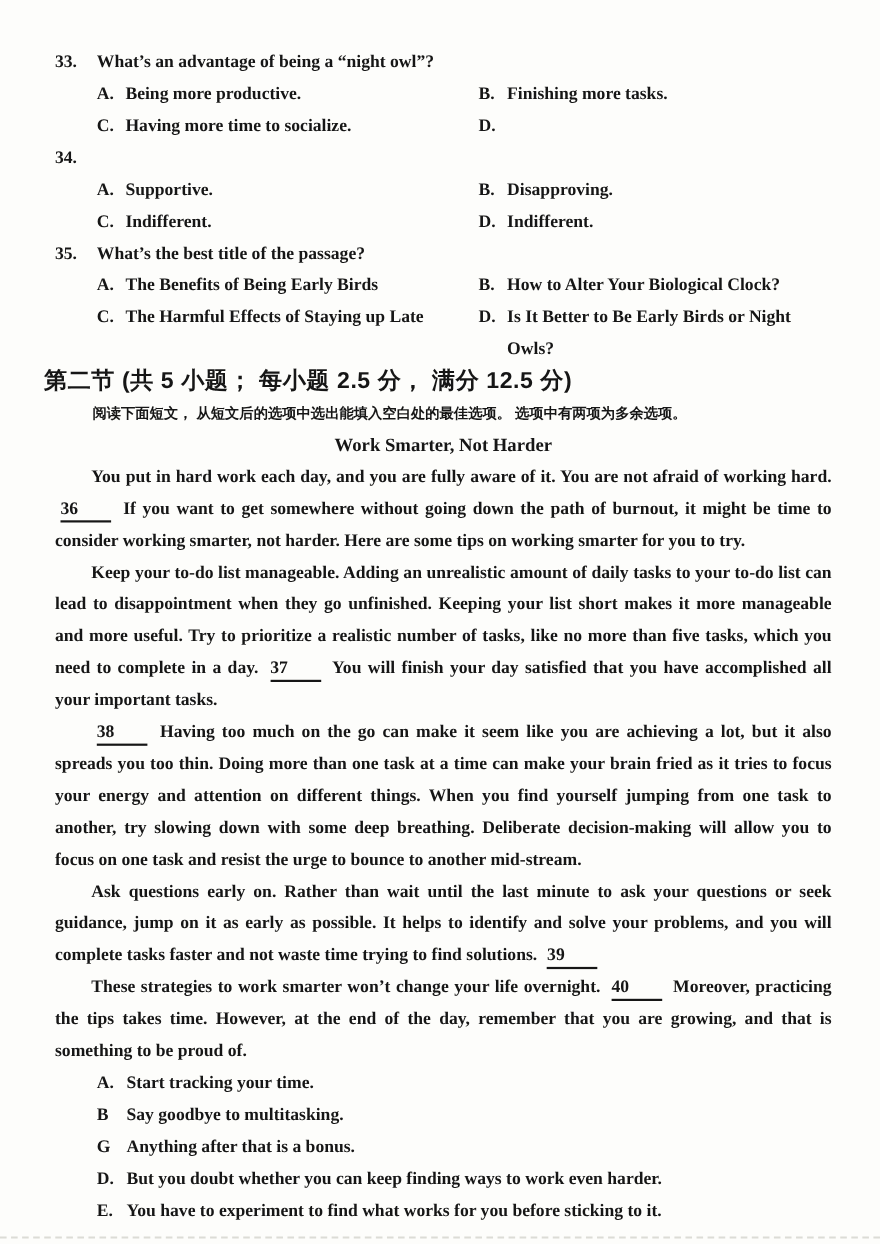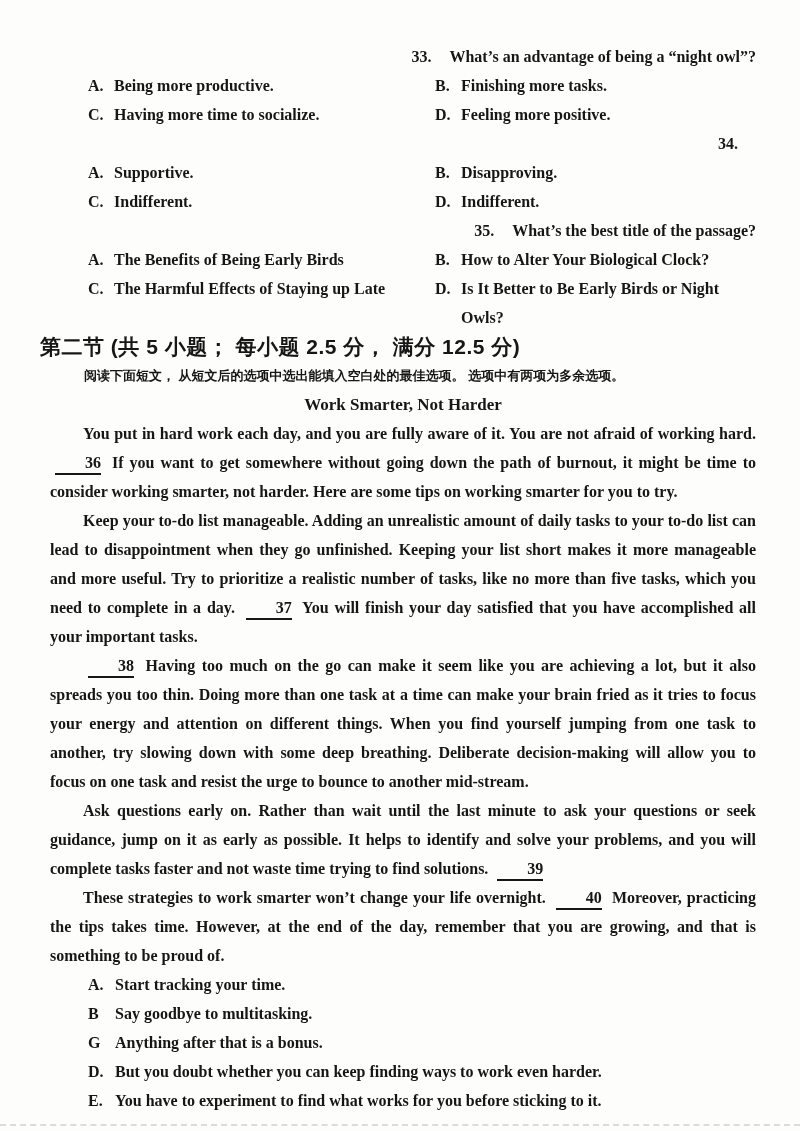--- a/index.html
+++ b/index.html
@@ -13,37 +13,37 @@
     font-size: 16px;
     position: relative;
     overflow: hidden;
   }
   .page {
     position: absolute;
     top: 42px; left: 50px; right: 44px;
     line-height: 29px;
   }
   
-  .q-stem { display: flex; justify-content: flex-end; }
+  .q-stem { display: flex; }
   .q-num { width: 38px; flex: 0 0 38px; }
   .opt-row { display: flex; margin-left: 38px; }
   .opt { display: flex; }
   .opt-left { width: 347px; flex: 0 0 347px; }
   .opt-letter { width: 26px; flex: 0 0 26px; }
   
   .zh { font-family: "Liberation Sans", "DejaVu Sans", sans-serif; font-weight: 700; }
   .section-heading { margin-left: -10px; font-size: 21px; letter-spacing: .5px; }
   .instruction { text-indent: 34px; font-size: 13px; }
   
   .passage-title { text-align: center; font-size: 17px; }
   .para { text-align: justify; text-indent: 33px; }
   .blank {
     display: inline-block;
     min-width: 46px;
-    text-align: right;
+    text-align: left;
     border-bottom: 2px solid #161616;
     line-height: 20px;
     margin: 0 5px;
     text-indent: 0;
   }
   
   .choice-row { display: flex; margin-left: 38px; }
   .choice-letter { width: 27px; flex: 0 0 27px; }
   
   .bottom-line {
@@ -71,21 +71,20 @@
           <span>Finishing more tasks.</span>
         </span>
       </div>
       <div class="opt-row">
         <span class="opt opt-left">
           <span class="opt-letter">C.</span>
           <span>Having more time to socialize.</span>
         </span>
         <span class="opt">
           <span class="opt-letter">D.</span>
-          <span>Feeling more positive.</span>
         </span>
       </div>
       <div class="q-stem">
         <span class="q-num">34.</span>
       </div>
       <div class="opt-row">
         <span class="opt opt-left">
           <span class="opt-letter">A.</span>
           <span>Supportive.</span>
         </span>

